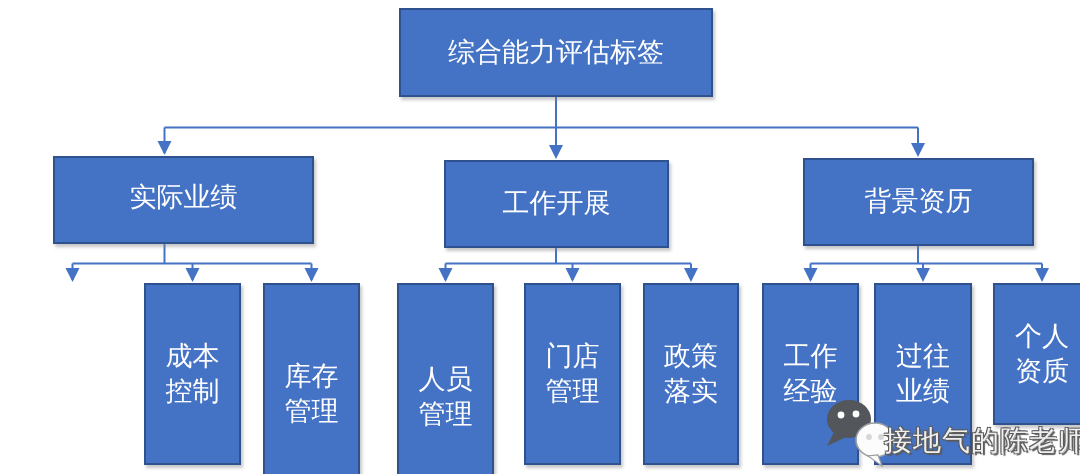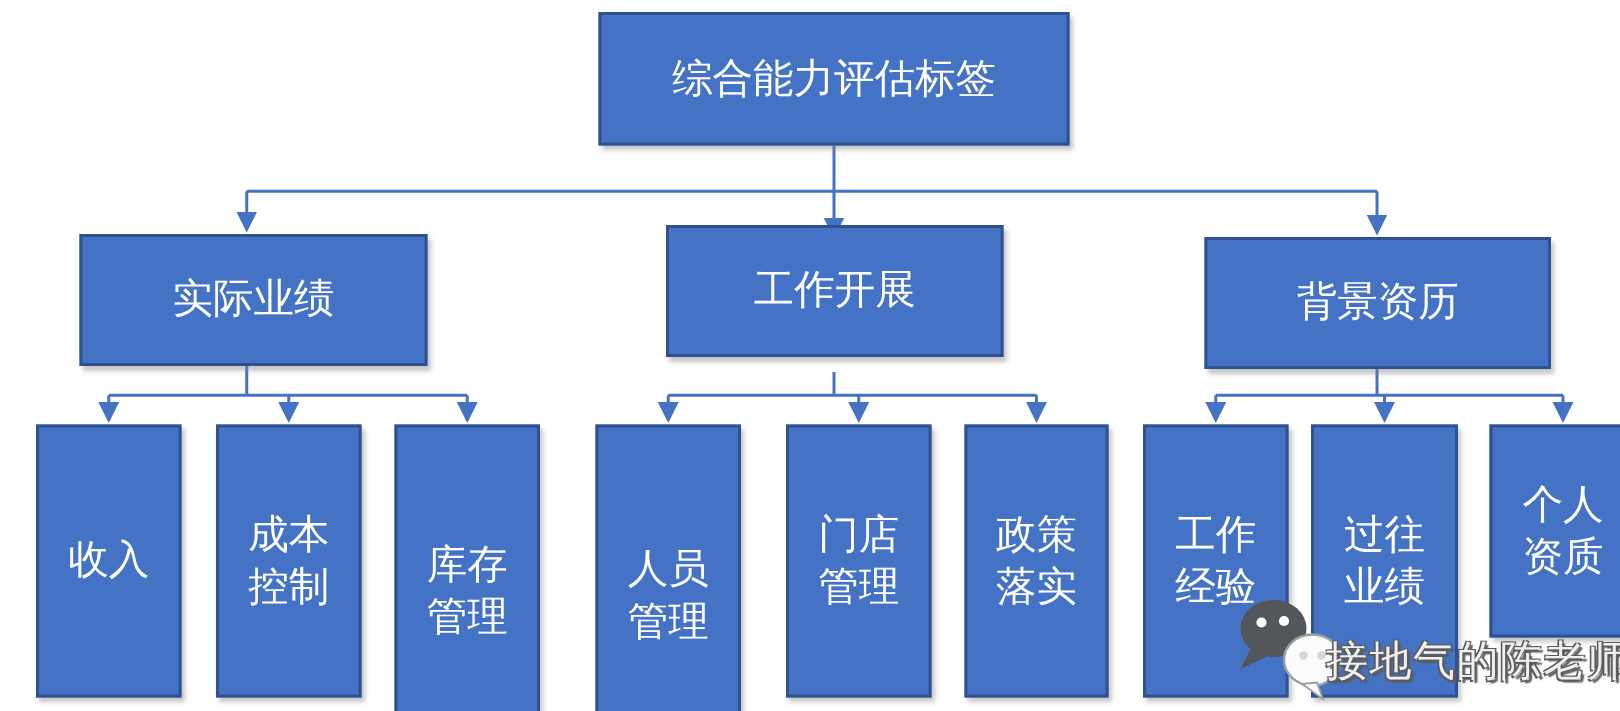--- a/index.html
+++ b/index.html
@@ -109,33 +109,30 @@
     <path class="line" d="M794.5 263.5 H1026"></path>
     <path class="line" d="M794.5 263.5 V280" marker-end="url(#arrow)"></path>
     <path class="line" d="M907 263.5 V280" marker-end="url(#arrow)"></path>
     <path class="line" d="M1026 263.5 V280" marker-end="url(#arrow)"></path>
   </svg>
 
   <div class="node" style="left:383px;top:8px;width:314px;height:89px;">
     <span class="label">综合能力评估标签</span>
   </div>
 
-  <div class="node" style="left:37px;top:156px;width:232px;height:88px;">
+  <div class="node" style="left:37px;top:156px;width:261px;height:88px;font-family:Liberation Mono, monospace;">
     <span class="label">实际业绩</span>
   </div>
-  <div class="node" style="left:428px;top:150px;width:225px;height:88px;">
+  <div class="node" style="left:428px;top:160px;width:225px;height:88px;">
     <span class="label">工作开展</span>
   </div>
   <div class="node" style="left:787px;top:158px;width:231px;height:88px;">
     <span class="label">背景资历</span>
   </div>
 
-  <div class="node" style="left:8px;top:283px;width:97px;height:182px;">
-    <span class="label">收入</span>
-  </div>
   <div class="node" style="left:128px;top:283px;width:97px;height:182px;">
     <span class="label">成本
 控制</span>
   </div>
   <div class="node" style="left:247px;top:283px;width:97px;height:222px;">
     <span class="label">库存
 管理</span>
   </div>
   <div class="node" style="left:381px;top:283px;width:97px;height:228px;">
     <span class="label">人员

